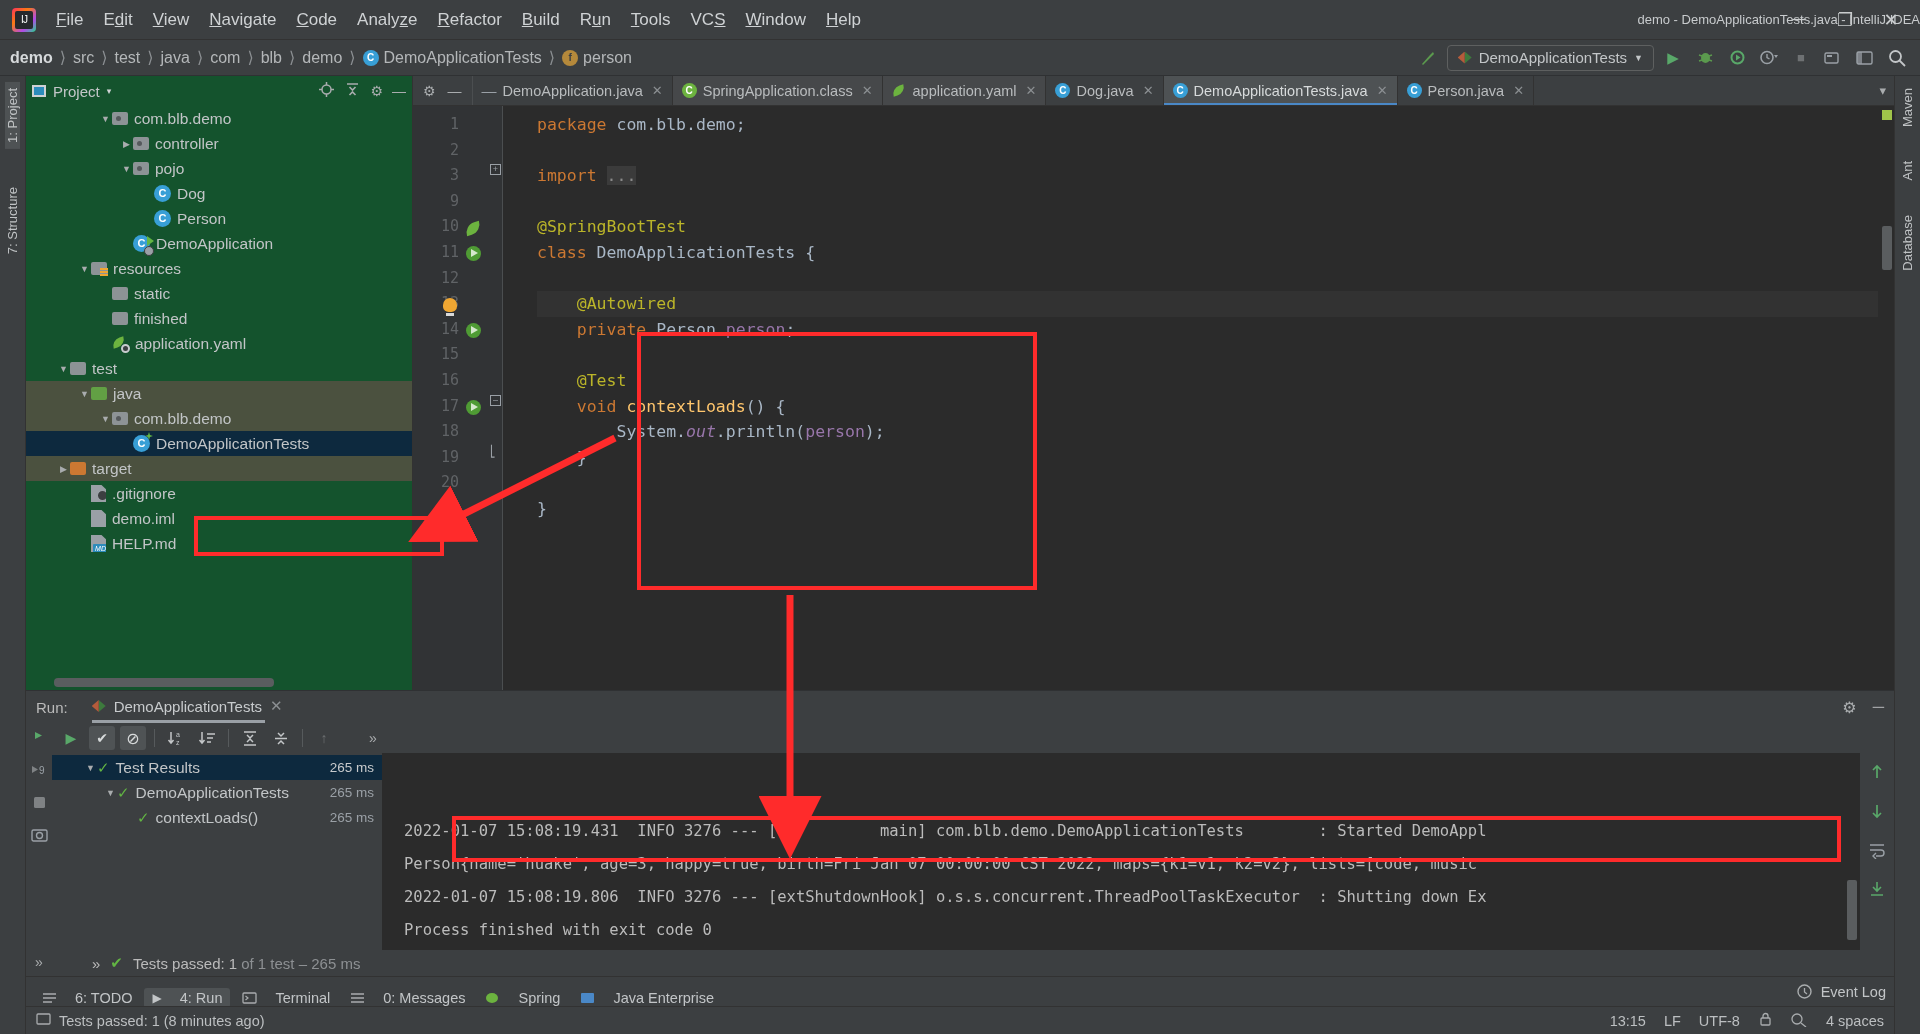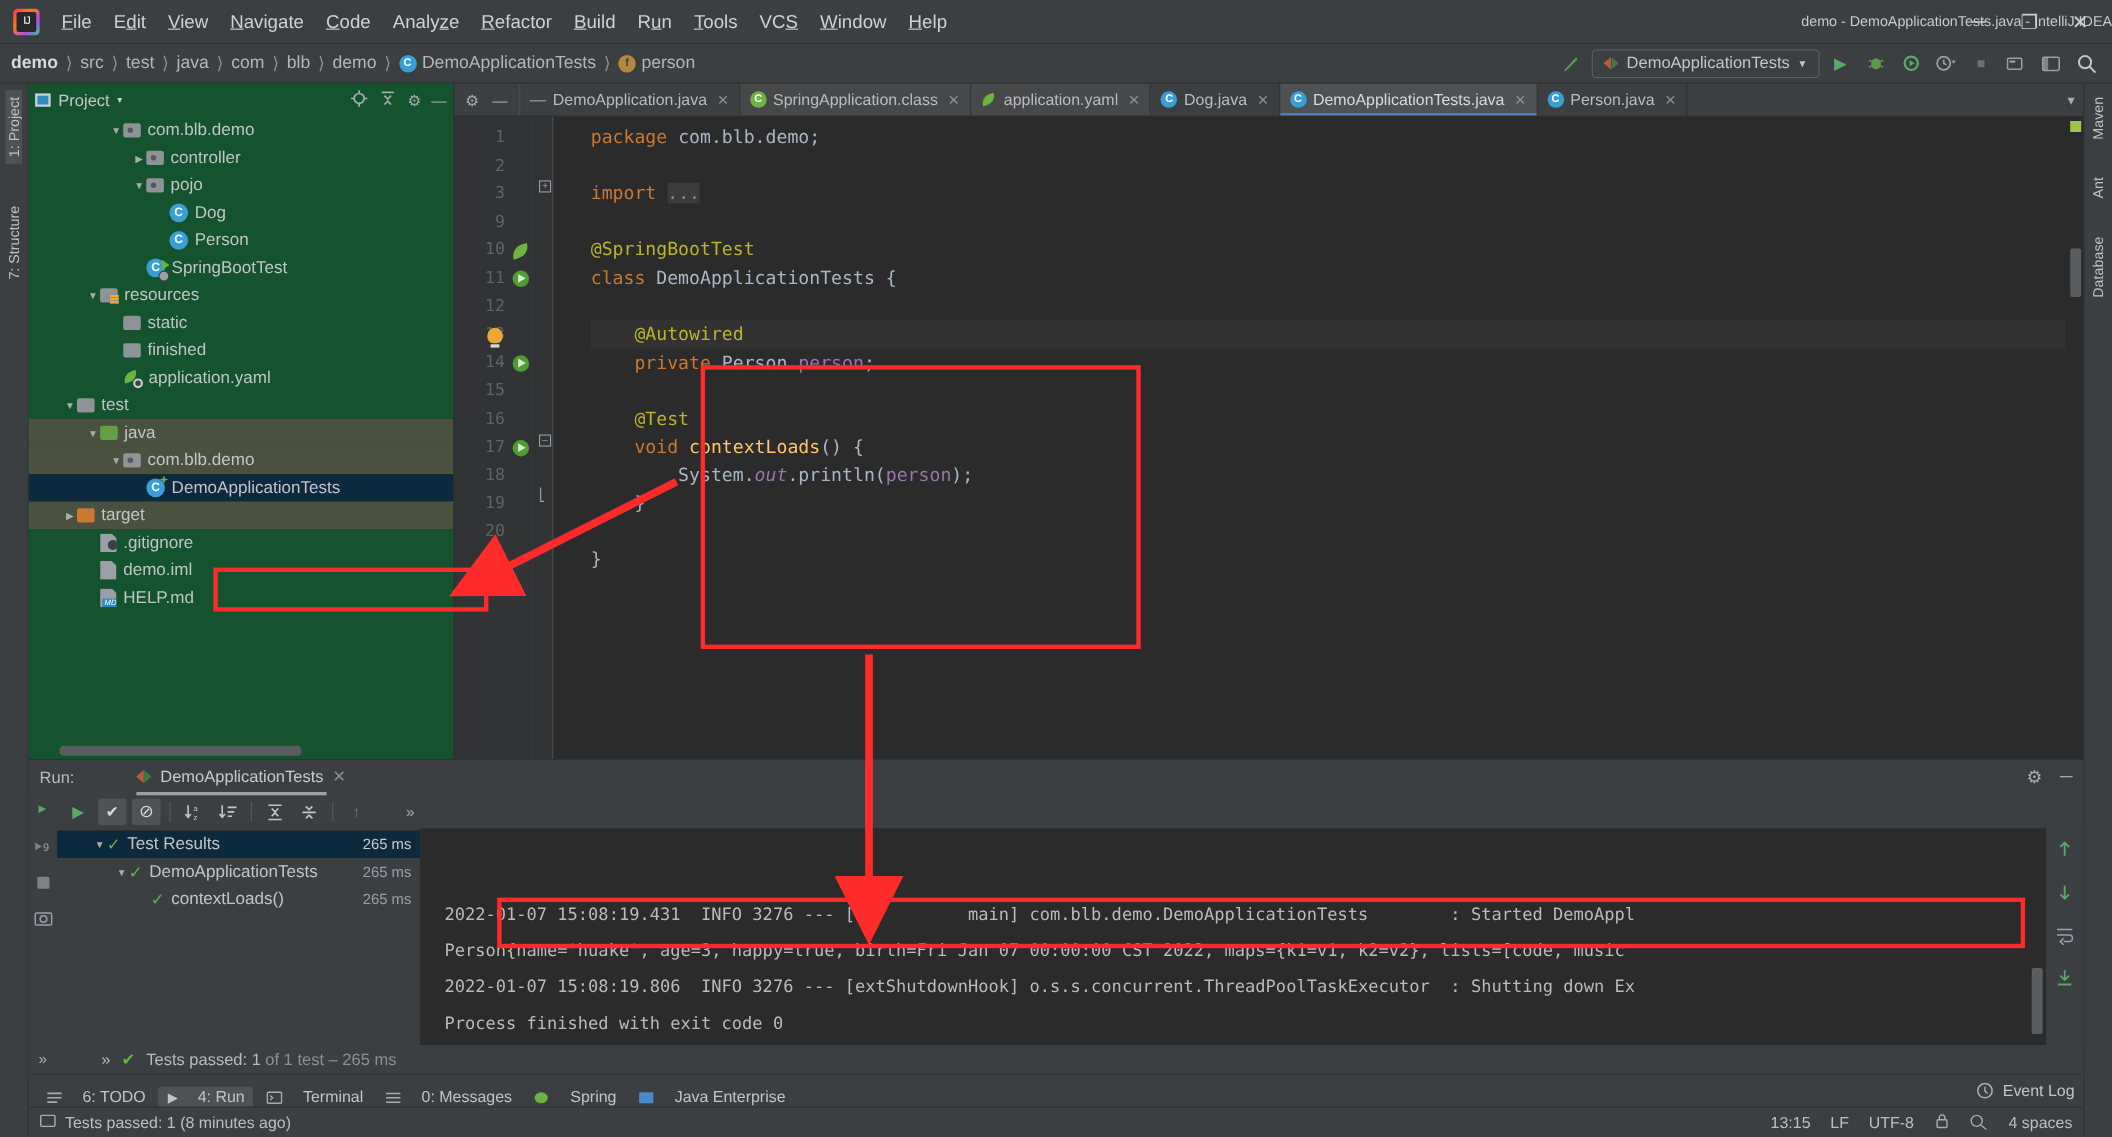--- a/index.html
+++ b/index.html
@@ -186,21 +186,21 @@
   .mth{ color:#ffc66d; }
   .stat{ color:#9876aa; font-style:italic; }
   .fadebg{ background:#3b3b3b; color:#8a8a8a; }
   .editor-right{ width:16px; flex:0 0 16px; background:#2b2b2b; position:relative;}
   .err-stripe{ position:absolute; top:4px; right:2px; width:10px;height:10px;background:#a0c44a;}
   .scroll-thumb{ position:absolute; right:2px; top:120px; width:10px; height:44px; background:#5a5d5f; border-radius:2px;}
 
   
   .run-window{ height:286px; flex:0 0 286px; background:#3c3f41; display:flex; flex-direction:column;
     border-top:1px solid #2f3133; position:relative; }
-  .rw-header{ height:30px; flex:0 0 30px; display:flex; align-items:center; padding:16px 10px; font-size:15px;gap:32px;}
+  .rw-header{ height:30px; flex:0 0 30px; display:flex; align-items:center; padding:16px 10px; font-size:15px;}
   .rw-tab{ display:flex; align-items:center; gap:8px; margin-left:24px; color:#c8cbcd; position:relative;
     padding-bottom:2px; }
   .rw-tab.active:after{ content:""; position:absolute; left:0; right:18px; bottom:-6px; height:3px; background:#9aa0a6;}
   .rcfg-ico{ width:14px;height:14px; position:relative; flex:0 0 14px;}
   .rcfg-ico:before{ content:""; position:absolute; left:0;top:1px;width:7px;height:12px;background:#b55c3b;
     clip-path:polygon(100% 0,100% 100%,0 50%);}
   .rcfg-ico:after{ content:""; position:absolute; right:0;top:1px;width:7px;height:12px;background:#3d7a3d;
     clip-path:polygon(0 0,0 100%,100% 50%);}
   .rw-header-right{ margin-left:auto; display:flex; align-items:center; gap:16px; color:#a9acae; font-size:16px;}
 
@@ -423,21 +423,21 @@
               <div class="row">
                 <span style="width:115px;flex:0 0 115px"></span>
                 <span class="arrow"></span>
                 <span class="cicon">C</span>
                 <span>Person</span>
               </div>
               <div class="row">
                 <span style="width:94px;flex:0 0 94px"></span>
                 <span class="arrow"></span>
                 <span class="cicon">C<i class="run"></i><i class="boot"></i></span>
-                <span>SpringBootTest</span>
+                <span>DemoApplication</span>
               </div>
               <div class="row">
                 <span style="width:52px;flex:0 0 52px"></span>
                 <span class="arrow">▼</span>
                 <span class="fold res"></span>
                 <span>resources</span>
               </div>
               <div class="row">
                 <span style="width:73px;flex:0 0 73px"></span>
                 <span class="arrow"></span>

